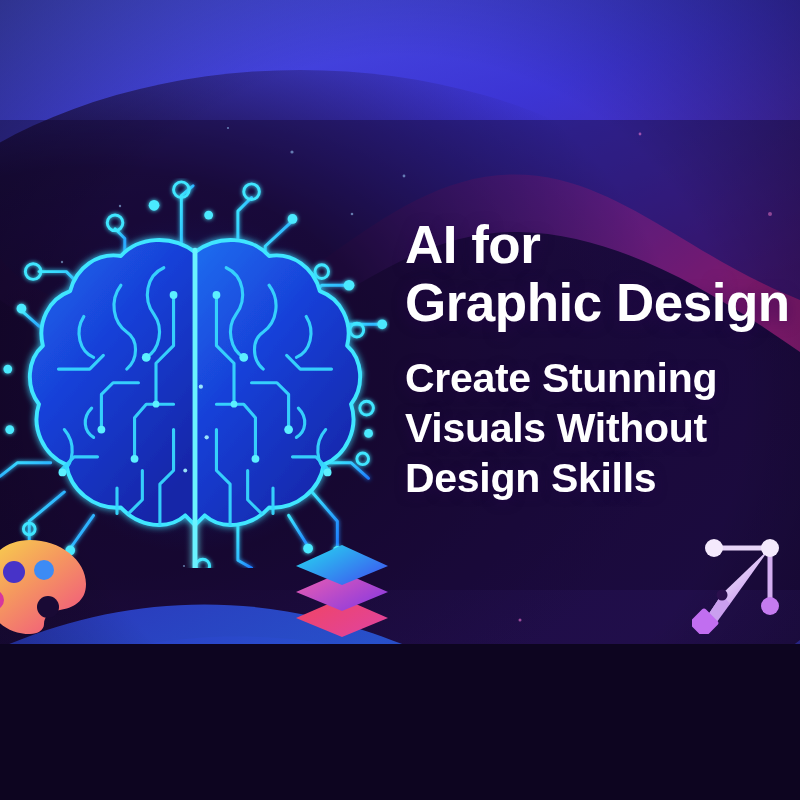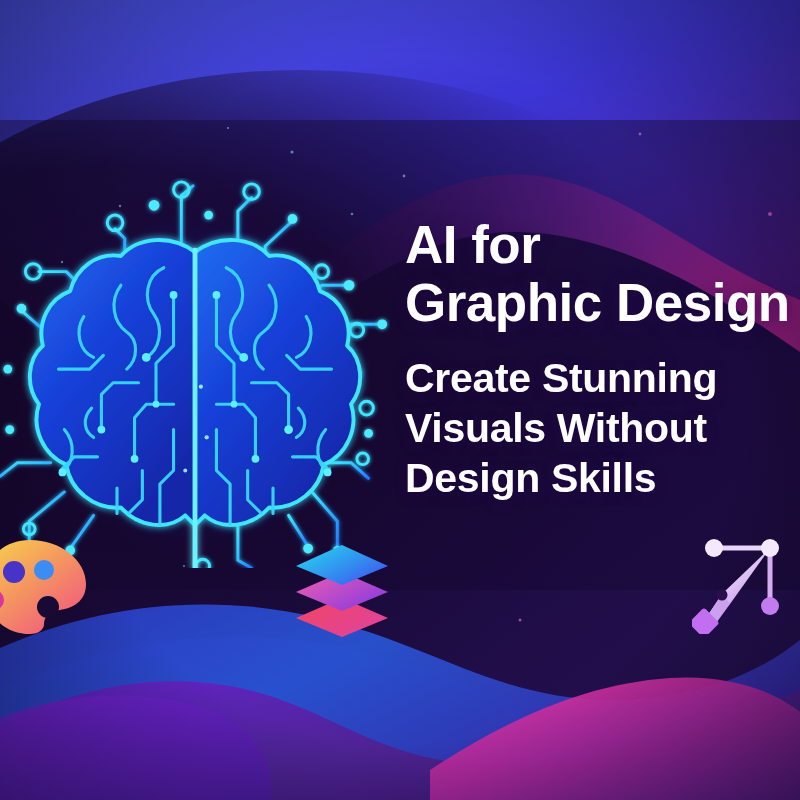--- a/index.html
+++ b/index.html
@@ -10,21 +10,21 @@
   body {
     width: 800px;
     height: 800px;
     overflow: hidden;
     font-family: "Liberation Sans", sans-serif;
   }
 
   #banner {
     position: relative;
     width: 800px;
-    height: 800px;
+    height: 644px;
     overflow: hidden;
     background: #140a2e;
   }
 
   .layer {
     position: absolute;
     top: 0; left: 0;
     width: 800px;
     height: 800px;
   }

